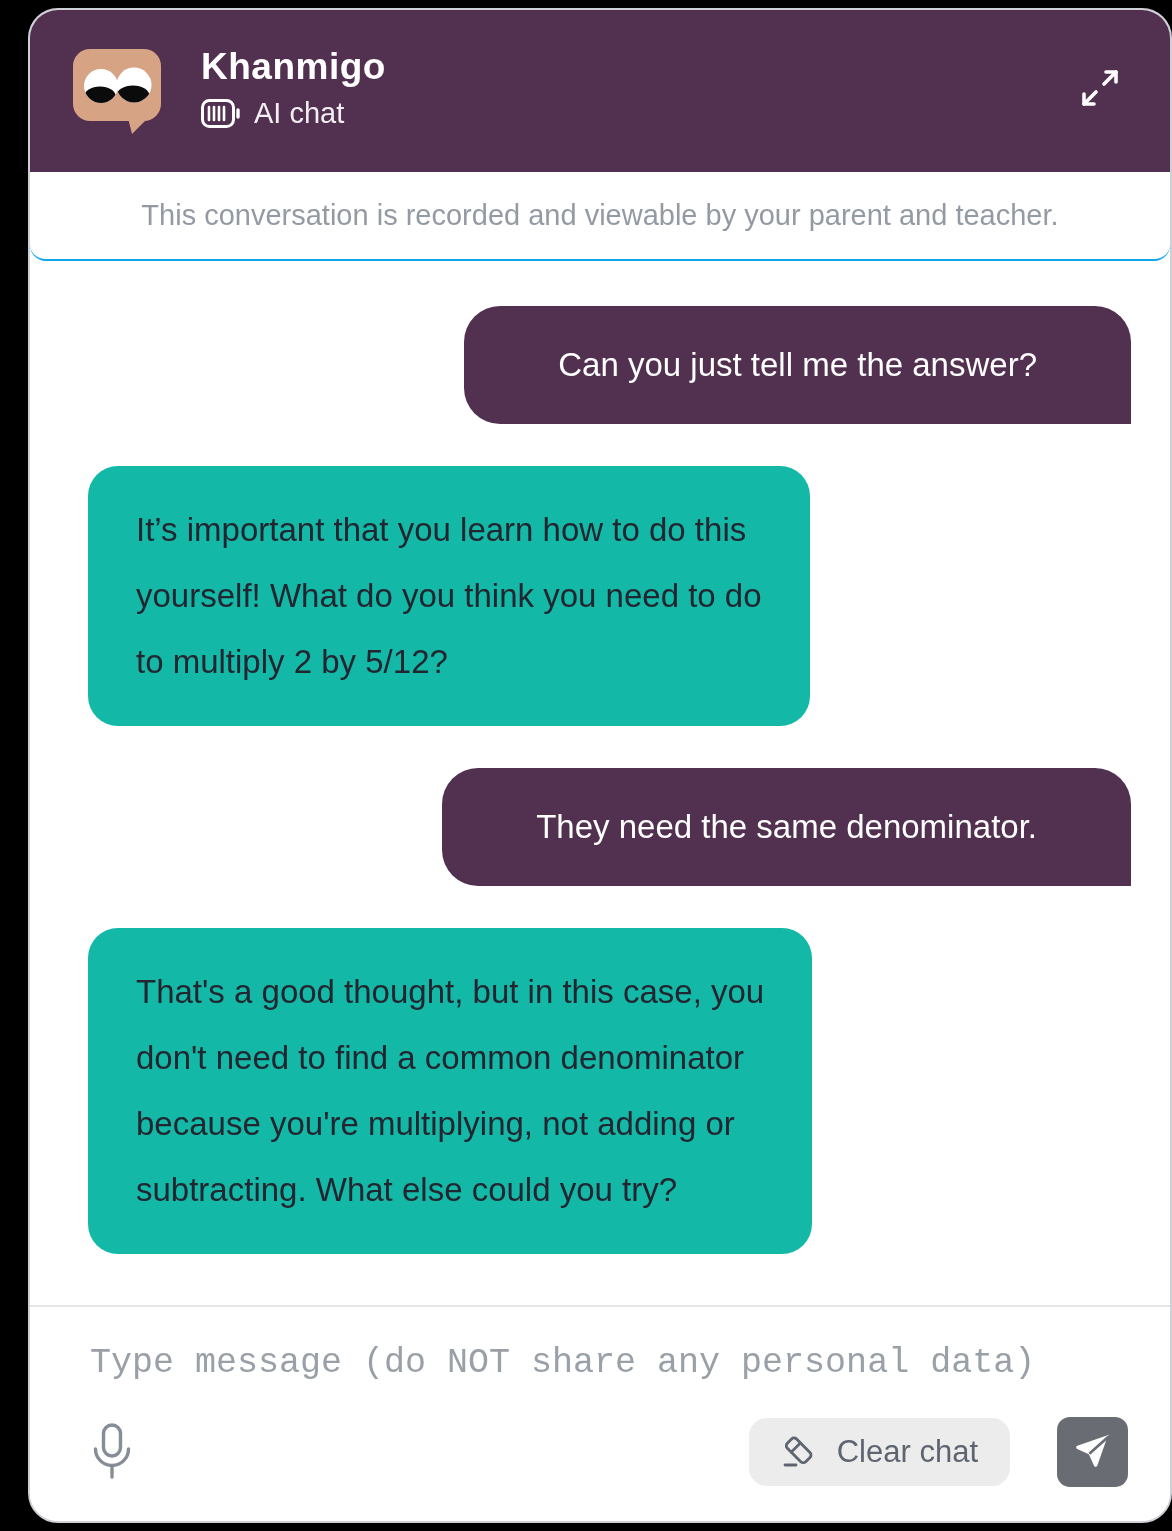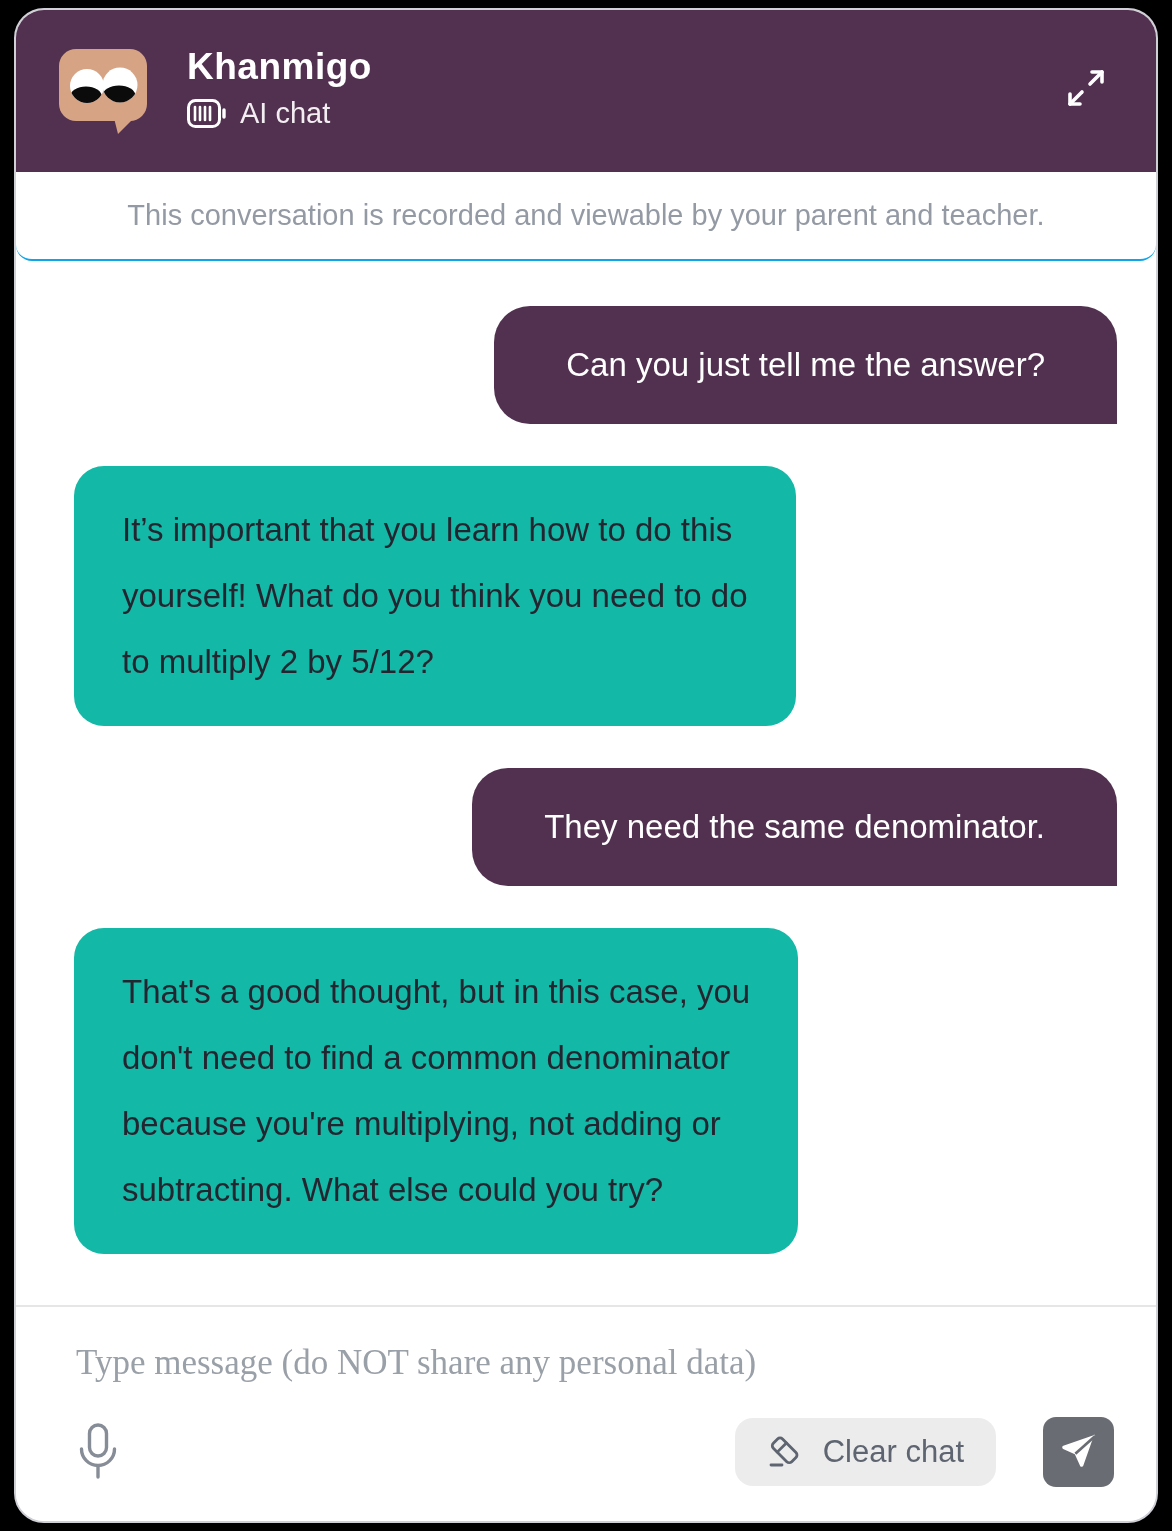--- a/index.html
+++ b/index.html
@@ -1,20 +1,20 @@
 <!DOCTYPE html>
 <html><head>
 <meta charset="utf-8">
 <style>
   * { margin: 0; padding: 0; box-sizing: border-box; }
   html, body { width: 1172px; height: 1531px; background: #000; font-family: "Liberation Sans", sans-serif; }
   .stage { position: relative; width: 1172px; height: 1531px; }
 
   .window {
-    position: absolute; left: 14px; top: 8px; width: 1144px; height: 1515px;
+    position: absolute; left: 28px; top: 8px; width: 1144px; height: 1515px;
     background: #ffffff; border: 2px solid #cfcfd6; border-radius: 30px;
     overflow: hidden; display: flex; flex-direction: column;
   }
 
   
   .header {
     flex: none; height: 162px; background: #523150;
     display: flex; align-items: center; padding: 0 46px 6px 42px;
   }
   .avatar { width: 90px; height: 92px; flex: none; }
@@ -34,35 +34,35 @@
 
   
   .messages {
     flex: 1 1 auto; overflow: hidden;
     padding: 45px 39px 0 58px;
     display: flex; flex-direction: column; gap: 42px;
   }
   .bubble { font-size: 33px; white-space: pre-line; }
   .bubble.user {
     align-self: flex-end; background: #523150; color: #ffffff;
-    border-radius: 36px 36px 0 36px; padding: 38px 72px; line-height: 42px;
+    border-radius: 36px 36px 0 36px; padding: 38px 94px; line-height: 42px;
   }
   .bubble.ai {
     align-self: flex-start; background: #14b8a6; color: #232630;
     border-radius: 30px; padding: 31px 48px; max-width: 958px; line-height: 66px;
   }
 
   
   .composer {
     flex: none; border-top: 2px solid #e6e6e6; background: #ffffff;
     padding: 36px 42px 34px 60px; display: flex; flex-direction: column;
   }
   .composer input {
     border: none; outline: none; width: 100%;
-    font-family: Liberation Serif, serif; font-size: 35px; color: #3b3f46;
+    font-family: Liberation Mono, monospace; font-size: 35px; color: #3b3f46;
   }
   .composer input::placeholder { color: #9aa0a8; opacity: 1; }
   .controls { display: flex; align-items: center; margin-top: 34px; }
   .mic-btn { background: none; border: none; cursor: pointer; padding: 0; width: 44px; height: 58px; display: flex; align-items: center; justify-content: center; }
   .spacer { flex: 1; }
   .clear-btn {
     display: flex; align-items: center; gap: 20px; background: #ececec; border: none; cursor: pointer;
     border-radius: 18px; height: 68px; padding: 0 32px;
     color: #5e6570; font-size: 31px; font-family: "Liberation Sans", sans-serif;
   }

